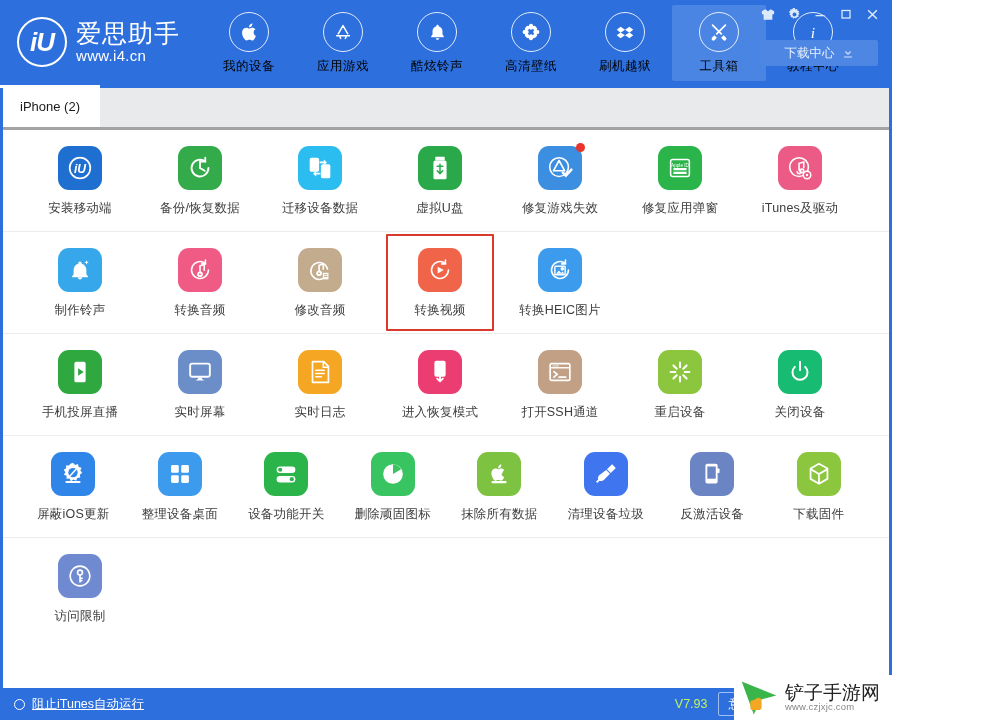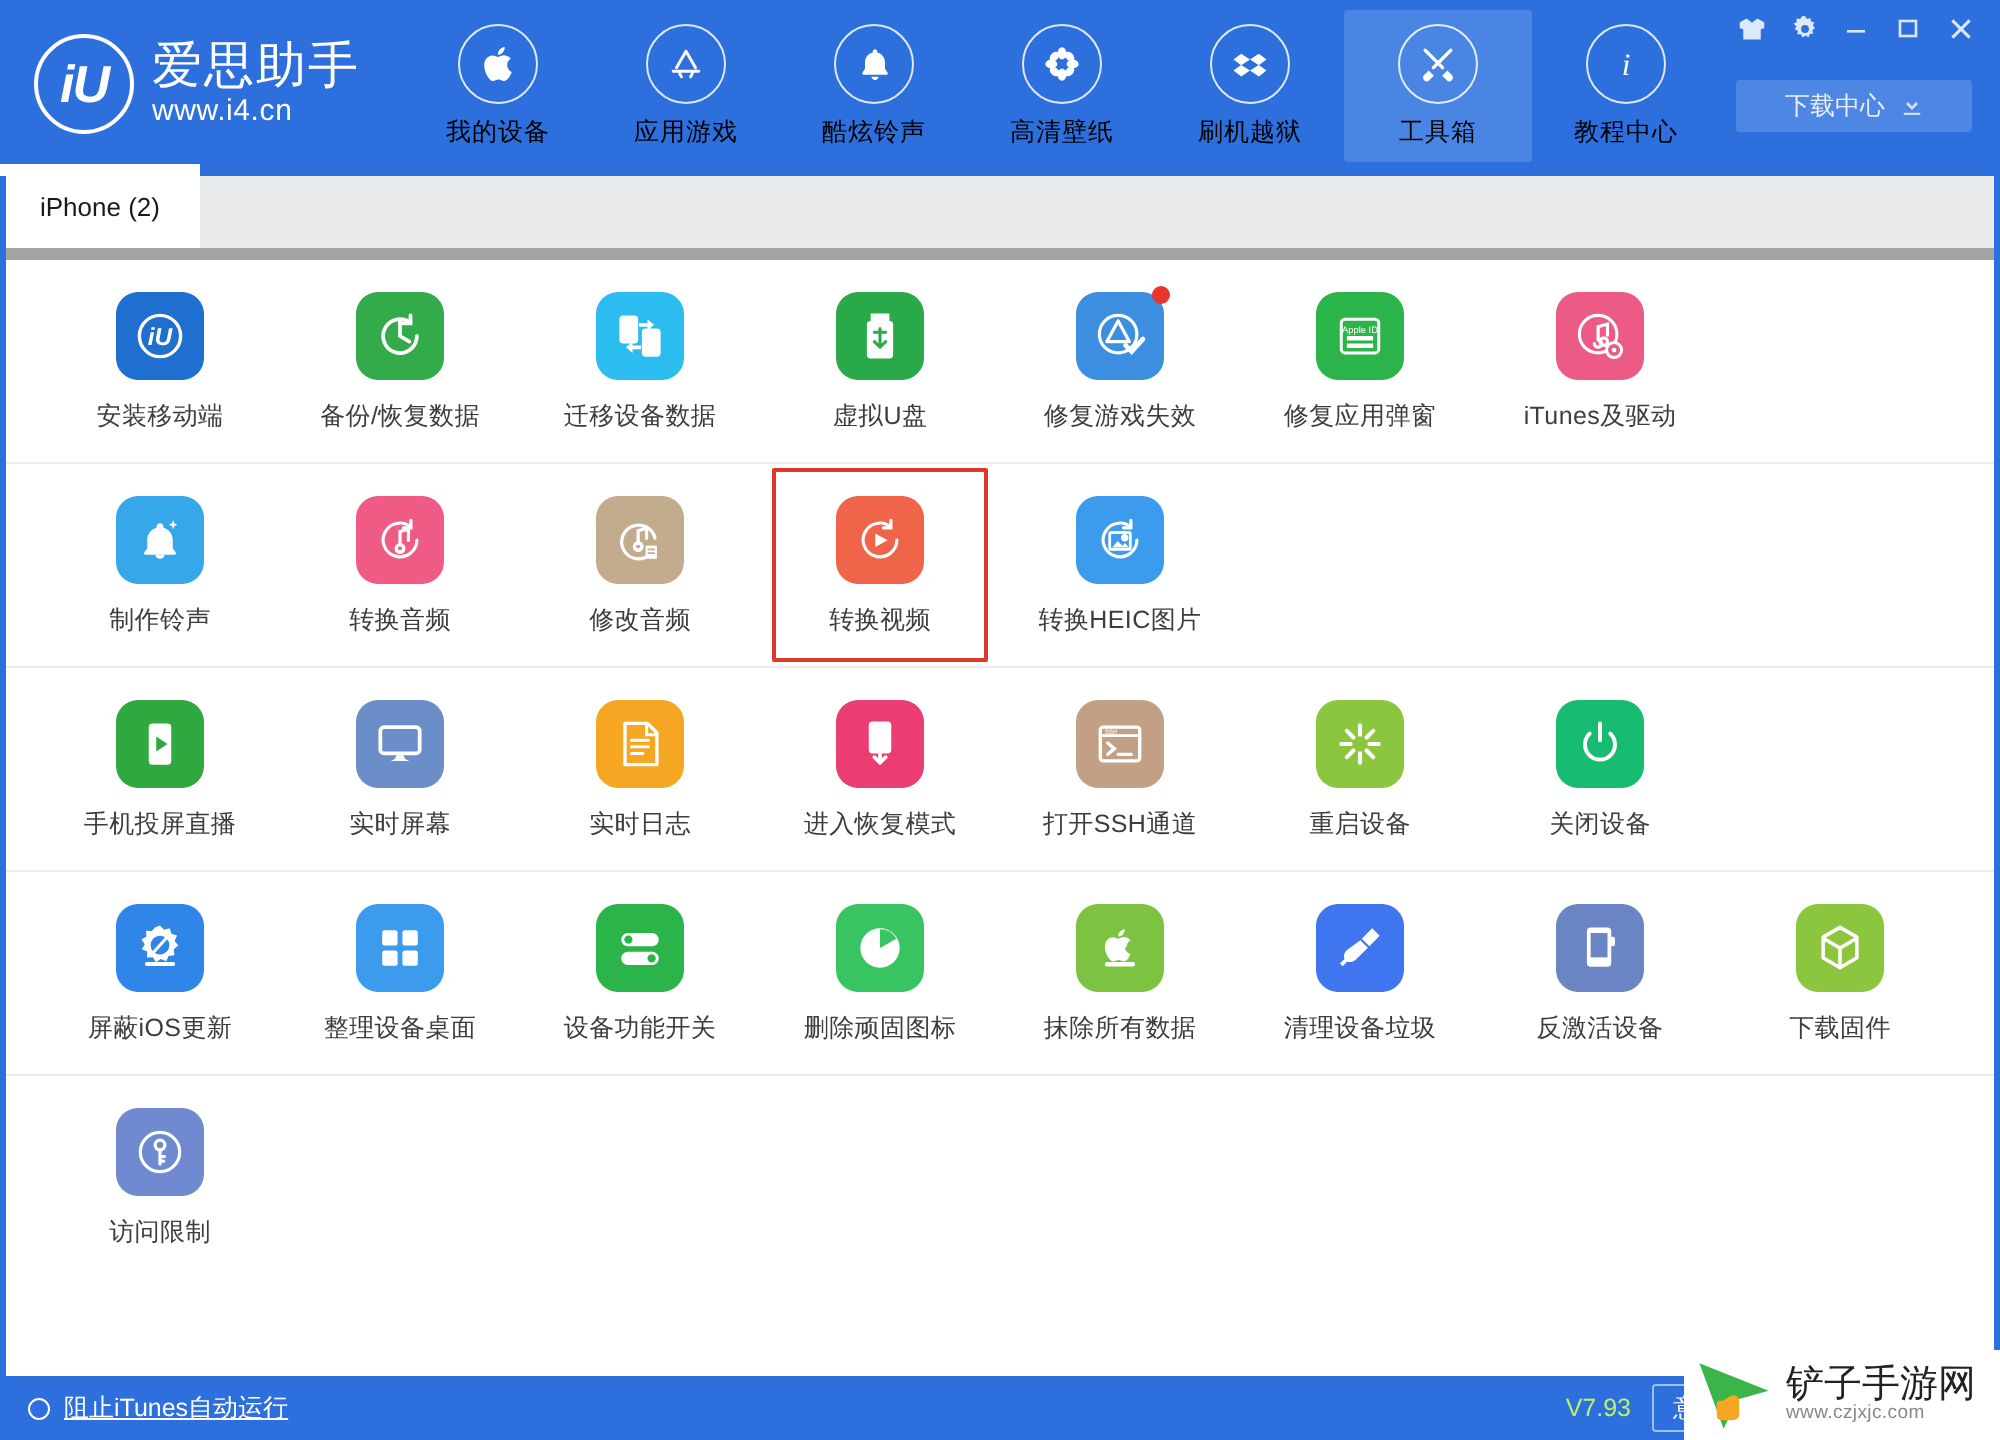--- a/index.html
+++ b/index.html
@@ -2,21 +2,21 @@
 <html><head>
 <meta charset="utf-8">
 <style>
   * { box-sizing: border-box; margin: 0; padding: 0; }
   html, body {
     width: 1000px; height: 720px;
     font-family: "Liberation Sans", "DejaVu Sans", sans-serif;
     overflow: hidden; background: #ffffff;
   }
   #app {
-    width: 1000px; height: 720px; position: relative;
+    width: 892px; height: 720px; position: relative;
     display: flex; flex-direction: column;
     background: #2b6fdd;
   }
 
   
   .header {
     height: 88px; background: #2d6fdd; position: relative;
     display: flex; align-items: flex-start; flex: 0 0 88px;
   }
   .brand {
@@ -67,21 +67,21 @@
     width: 118px; height: 26px; border-radius: 2px;
     background: #4d86e3; color: #e8f0fd;
     display: flex; align-items: center; justify-content: center;
     gap: 7px; font-size: 12.5px; cursor: pointer;
   }
 
   
   .tabbar {
     height: 42px; background: #e9eaec; flex: 0 0 42px;
     display: flex; align-items: flex-end; position: relative;
-    border-bottom: 6px solid #a3a3a3;
+    border-bottom: 3px solid #a3a3a3;
   }
   .tab {
     height: 42px; min-width: 100px; padding: 0 18px;
     display: flex; align-items: center; justify-content: center;
     font-size: 13px; color: #333; cursor: pointer;
     background: #e9eaec;
   }
   .tab.active { background: #ffffff; color: #1a1a1a; }
 
   

